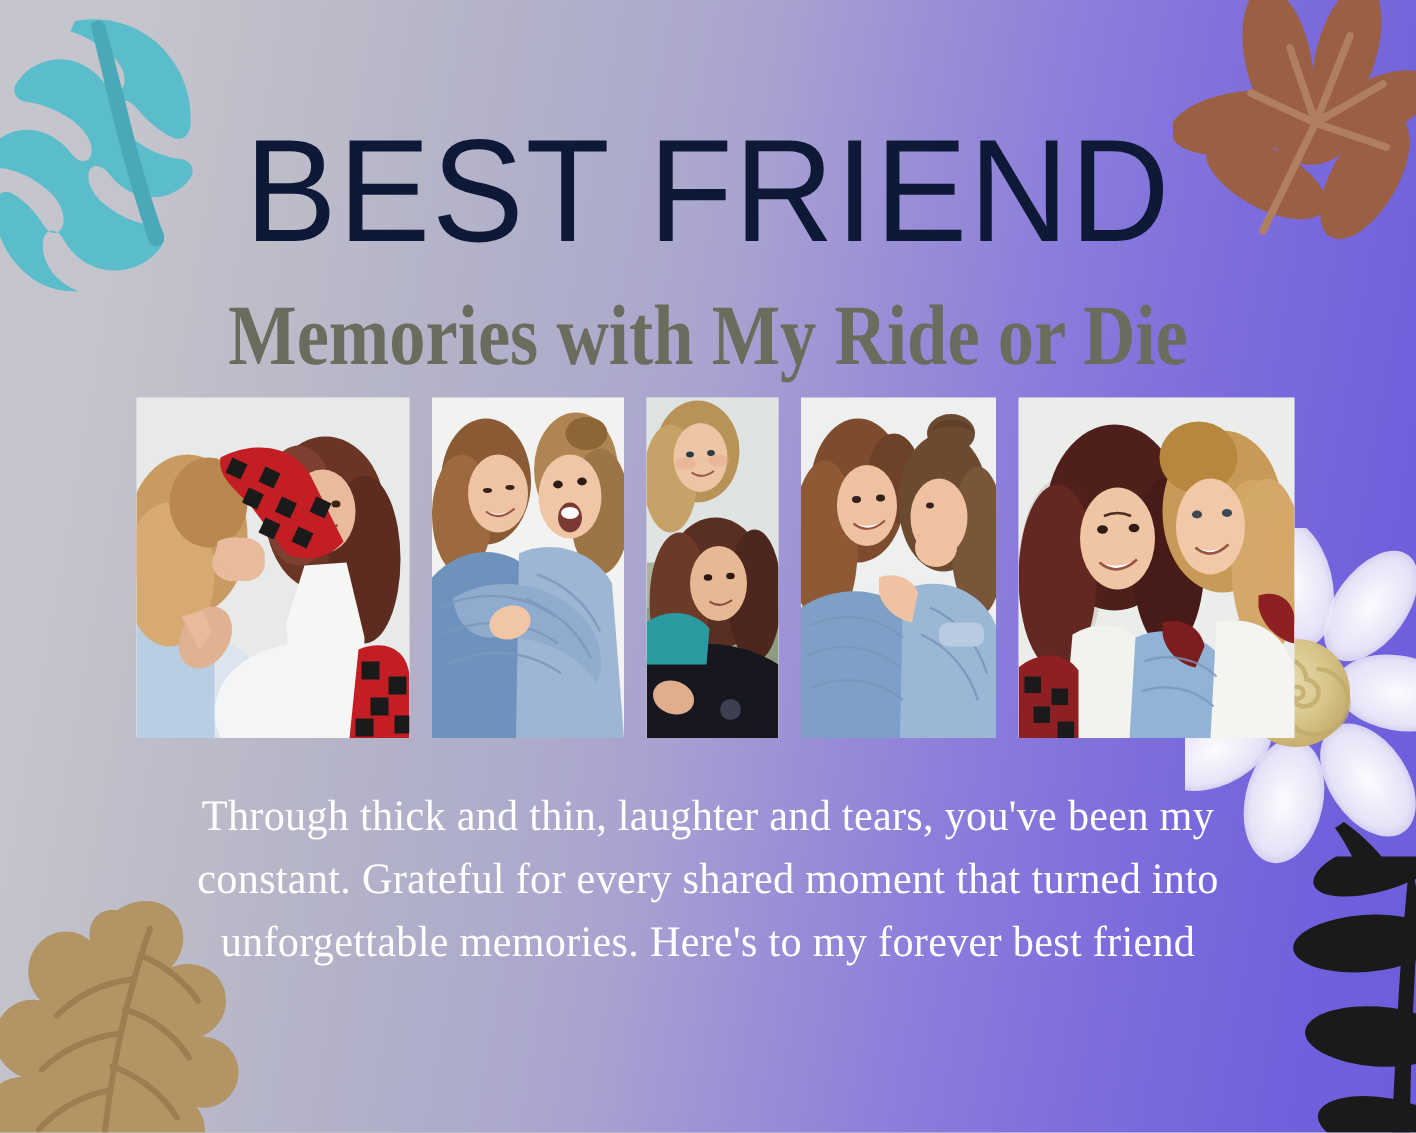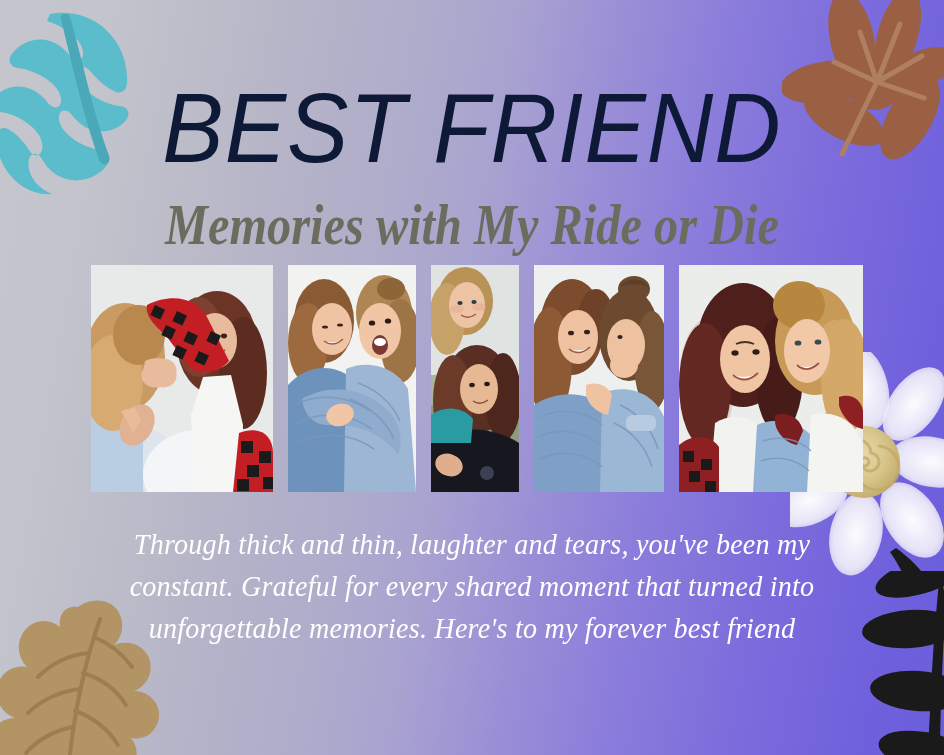--- a/index.html
+++ b/index.html
@@ -9,21 +9,20 @@
     background:#c3c4cc;
   }
   #poster {
     position:relative;
     width:944px; height:755px;
     overflow:hidden;
     background:linear-gradient(100deg,
        #c4c5cd 0%, #c3c4cc 10%, #bcbcc9 20%, #b4b3c8 30%,
        #aeaccb 40%, #a9a3d0 48%, #9a8fd6 58%, #8b7ddb 68%,
        #7c6cdc 80%, #6f61dc 92%, #6c5ddc 100%);
-    font-style:italic;
   }
 
   
   .deco { position:absolute; pointer-events:none; }
 
   #monstera { left:-14px; top:10px; width:180px; height:185px; }
   #brown-leaf { right:-8px; top:-6px; width:170px; height:180px; }
   #tan-leaf { left:-18px; bottom:-16px; width:205px; height:190px; }
   #daisy { right:-6px; top:352px; width:160px; height:235px; }
   #black-leaves { right:-4px; bottom:-6px; width:120px; height:190px; }

